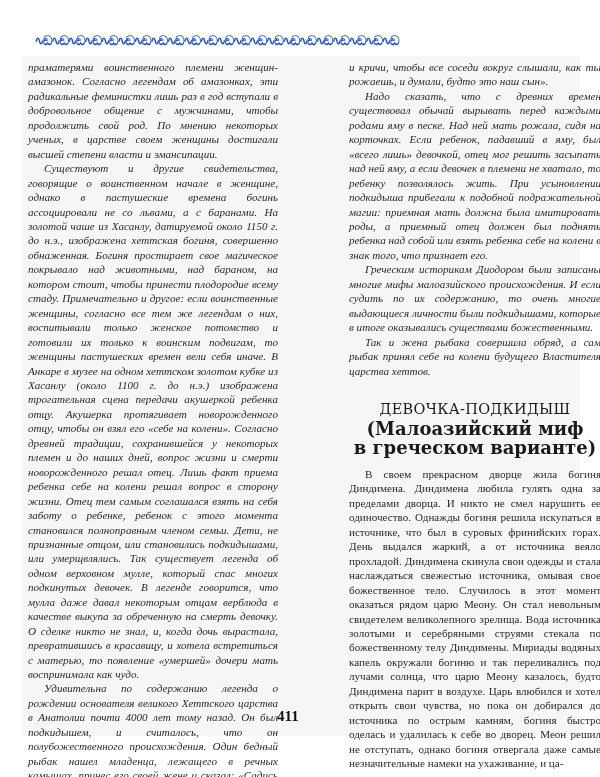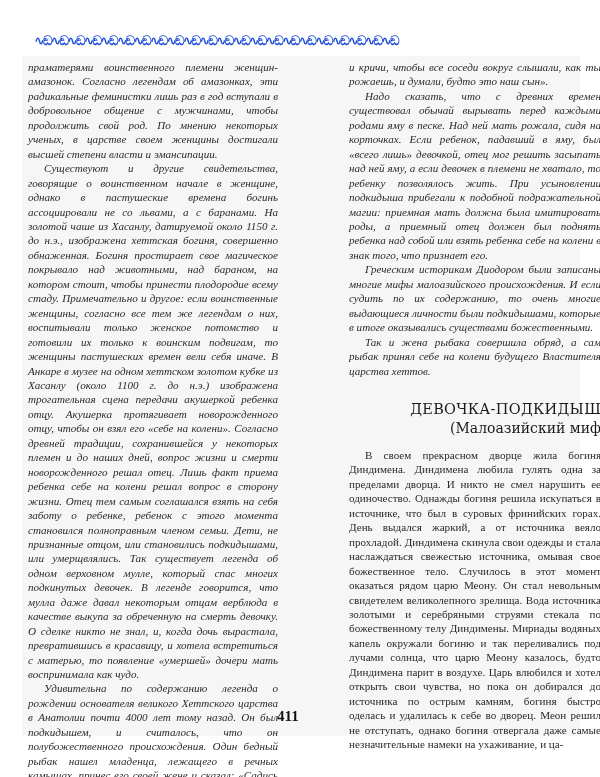--- a/index.html
+++ b/index.html
@@ -9,24 +9,24 @@
               display: flex; gap: 1px; }
   .ornament .wave { font-family: "DejaVu Sans", sans-serif; font-size: 13px; line-height: 14px;
                     color: #1d4ed8; letter-spacing: -2px; white-space: nowrap; font-weight: bold; }
   .page-bg { position: absolute; left: 22px; top: 56px; width: 558px; height: 680px; background: #f6f6f6; }
   .col { position: absolute; top: 60px; font-size: 11.1px; line-height: 14.45px; text-align: justify; }
   .col p { margin: 0; text-indent: 0; }
   .col p.ind { text-indent: 16px; }
   .left { left: 28px; width: 250px; font-style: italic; }
   .right { left: 305px; width: 252px; margin-left: 44px; }
   .right .ital { font-style: italic; }
-  .heading { text-align: right; font-style: normal; margin: 22px 0 10px 0;
+  .heading { text-align: center; font-style: normal; margin: 22px 0 10px 0;
              font-family: "DejaVu Serif", serif; color: #1a1a1a; }
   .heading .h1 { font-size: 14.5px; line-height: 19px; letter-spacing: 0.3px; }
-  .heading .h2 { font-size: 14px; line-height: 19px; font-weight: normal; }
+  .heading .h2 { font-size: 18px; line-height: 19px; font-weight: bold; }
   .roman p { font-style: normal; }
   .page-number { position: absolute; left: 277px; top: 708px; font-size: 15px; font-weight: bold;
                  font-family: "Liberation Serif", serif; color: #111; }
 </style>
 </head>
 <body>
 
 <div class="ornament">
   <span class="wave">∿ඞ∿ඞ∿ඞ∿ඞ∿ඞ∿ඞ∿ඞ∿ඞ∿ඞ∿ඞ∿ඞ∿ඞ∿ඞ∿ඞ∿ඞ∿ඞ∿ඞ∿ඞ∿ඞ∿ඞ∿ඞ∿ඞ</span>
 </div>
@@ -42,19 +42,20 @@
 <div class="col right">
   <div class="ital">
     <p>и кричи, чтобы все соседи вокруг слышали, как ты рожаешь, и думали, будто это наш сын».</p>
     <p class="ind">Надо сказать, что с древних времен существовал обычай вырывать перед каждыми родами яму в песке. Над ней мать рожала, сидя на корточках. Если ребенок, падавший в яму, был «всего лишь» девочкой, отец мог решить засыпать над ней яму, а если девочек в племени не хватало, то ребенку позволялось жить. При усыновлении подкидыша прибегали к подобной подражательной магии: приемная мать должна была имитировать роды, а приемный отец должен был поднять ребенка над собой или взять ребенка себе на колени в знак того, что признает его.</p>
     <p class="ind">Греческим историкам Диодором были записаны многие мифы малоазийского происхождения. И если судить по их содержанию, то очень многие выдающиеся личности были подкидышами, которые в итоге оказывались существами божественными.</p>
     <p class="ind">Так и жена рыбака совершила обряд, а сам рыбак принял себе на колени будущего Властителя царства хеттов.</p>
   </div>
   <div class="heading">
     <div class="h1">ДЕВОЧКА-ПОДКИДЫШ</div>
     <div class="h2">(Малоазийский миф</div>
+    <div class="h2">в греческом варианте)</div>
   </div>
   <div class="roman">
     <p class="ind">В своем прекрасном дворце жила богиня Диндимена. Диндимена любила гулять одна за пределами дворца. И никто не смел нарушить ее одиночество. Однажды богиня решила искупаться в источнике, что был в суровых фринийских горах. День выдался жаркий, а от источника веяло прохладой. Диндимена скинула свои одежды и стала наслаждаться свежестью источника, омывая свое божественное тело. Случилось в этот момент оказаться рядом царю Меону. Он стал невольным свидетелем великолепного зрелища. Вода источника золотыми и серебряными струями стекала по божественному телу Диндимены. Мириады водяных капель окружали богиню и так переливались под лучами солнца, что царю Меону казалось, будто Диндимена парит в воздухе. Царь влюбился и хотел открыть свои чувства, но пока он добирался до источника по острым камням, богиня быстро оделась и удалилась к себе во дворец. Меон решил не отступать, однако богиня отвергала даже самые незначительные намеки на ухаживание, и ца-</p>
   </div>
 </div>
 
 <div class="page-number">411</div>
 
 </body></html>

